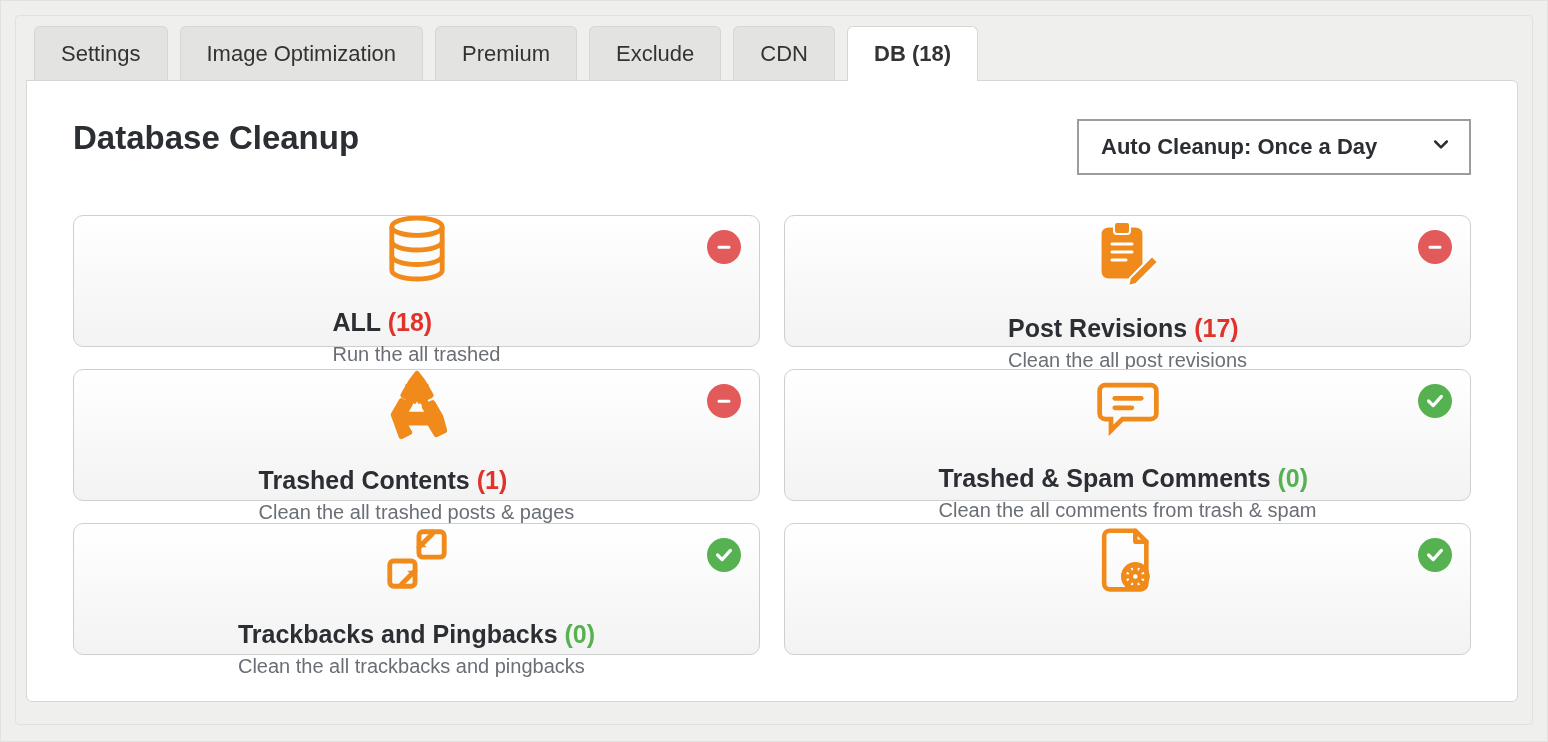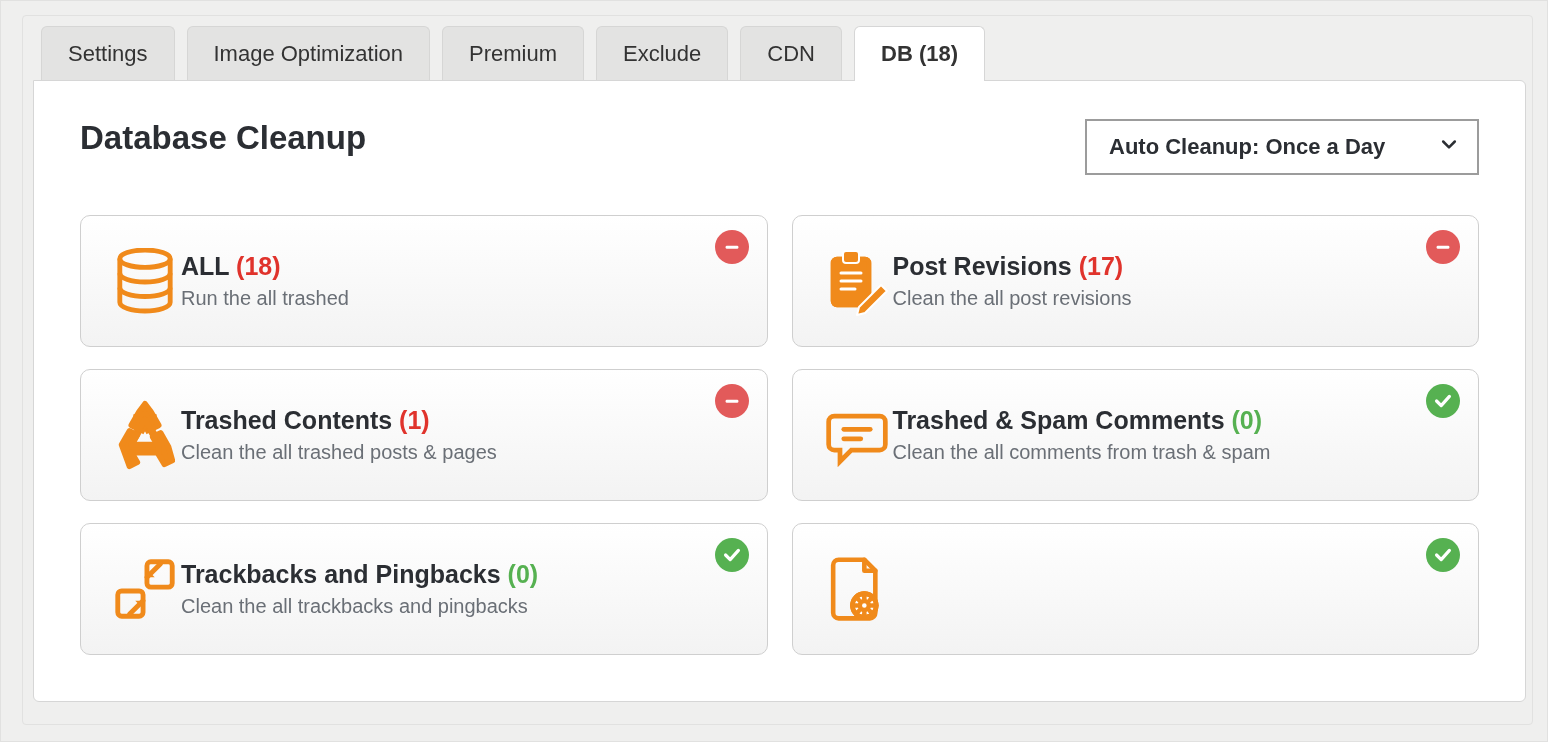--- a/index.html
+++ b/index.html
@@ -24,23 +24,22 @@
     background:var(--page-bg);
     color:var(--text-dark);
     width:1548px;
     height:742px;
     padding:14px 14px 0 14px;
     border:1px solid #e1e1e0;
   }
   .workspace{
     border:1px solid #e1e1e0;
     border-radius:4px;
-    padding:10px 6px 22px 10px;
+    padding:10px 14px 22px 10px;
     background:var(--page-bg);
-    margin-left:7px;
   }
 
   
   .tab-row{
     display:flex;
     align-items:flex-end;
     gap:12px;
     padding-left:8px;
   }
   .tab{
@@ -112,24 +111,26 @@
     display:grid;
     grid-template-columns:1fr 1fr;
     gap:22px 24px;
   }
   .card{
     border:1px solid var(--card-border);
     border-radius:10px;
     height:132px;
     display:flex;
     align-items:center;
+    gap:26px;
     padding:0 28px;
     background:linear-gradient(#ffffff,#f3f3f3);
     cursor:pointer;
     position:relative;
+    flex-direction:column;
   }
   .card .i{
     width:72px;height:72px;
     display:flex;align-items:center;justify-content:center;
   }
   .card-body{display:flex;flex-direction:column;gap:6px;min-width:0}
   .card-title{font-size:25px;font-weight:800;color:var(--text-dark);white-space:nowrap}
   .card-title .count{font-weight:800}
   .card-sub{font-size:20px;font-weight:400;color:var(--text-muted)}
   .badge{

